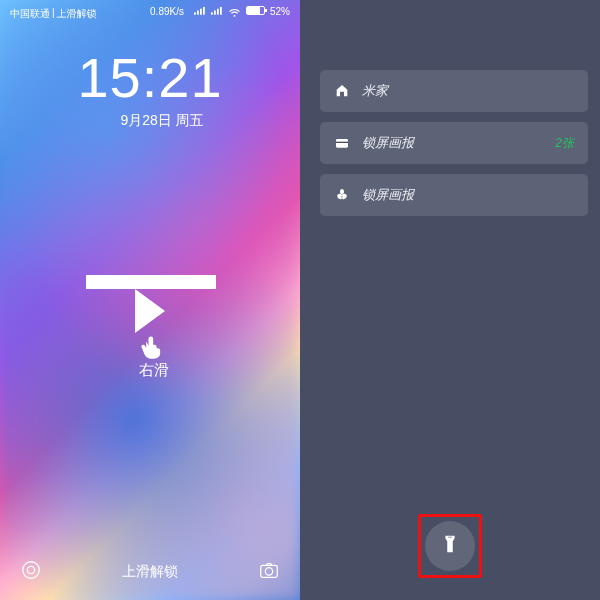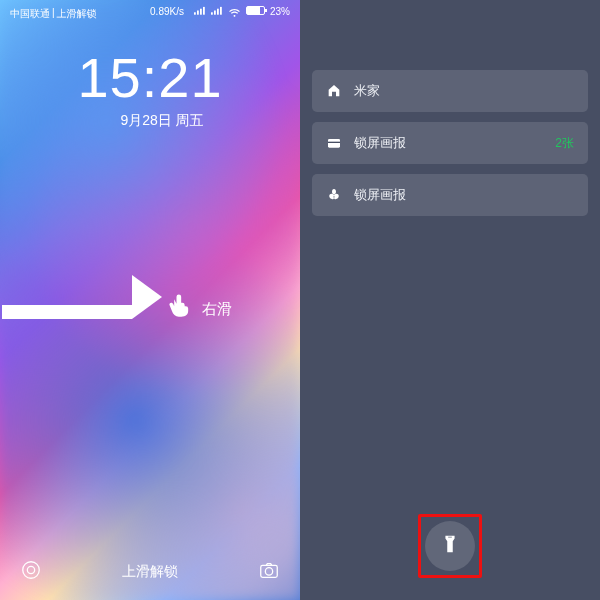--- a/index.html
+++ b/index.html
@@ -80,22 +80,23 @@
       font-weight: 300;
       padding-left: 24px;
     }
     .swipe-hint {
       position: absolute;
       top: 275px;
       left: 0;
       width: 100%;
       z-index: 2;
       display: flex;
-      align-items: flex-end;
+      align-items: center;
       font-size: 15px;
+      flex-direction: column;
     }
     .arrow-shaft {
       margin-left: 2px;
       width: 130px;
       height: 14px;
       background: #fff;
     }
     .arrow-head {
       width: 0; height: 0;
       border-top: 22px solid transparent;
@@ -119,21 +120,22 @@
       align-items: center;
       padding: 0 20px;
       font-size: 14px;
     }
     .bottom-icon svg { width: 22px; height: 22px; fill: none; stroke: #fff; stroke-width: 1.4; }
     .right-panel {
       width: 300px;
       height: 600px;
       background: #474e63;
       position: relative;
-      padding: 70px 12px 0 12px;
+      padding: 70px 12px 0 20px;
+      font-style: italic;
     }
     .card {
       background: rgba(255,255,255,0.12);
       border-radius: 5px;
       padding: 12px 14px;
       display: flex;
       align-items: center;
       color: #eef0f5;
       font-size: 13px;
       margin-bottom: 10px;
@@ -205,21 +207,21 @@
           </svg>
       </span>
       <span>
         <svg viewBox="0 0 24 24" width="13" height="13">
             <path d="M12 20c1 0 1.8-.8 1.8-1.8S13 16.4 12 16.4s-1.8.8-1.8 1.8S11 20 12 20zm-5-5.5c2.8-2.8 7.2-2.8 10 0l1.6-1.6c-3.7-3.7-9.5-3.7-13.2 0L7 14.5zm-3.3-3.3c4.6-4.6 12-4.6 16.6 0l1.6-1.6c-5.5-5.5-14.3-5.5-19.8 0l1.6 1.6z" fill="#fff"></path>
           </svg>
       </span>
       <span class="batt">
           <i></i>
         </span>
-      <span>23%</span>
+      <span>52%</span>
     </div>
   </div>
 
   <div class="clock">15:21</div>
   <div class="date">9月28日 周五</div>
 
   <div class="swipe-hint">
     <div class="arrow-shaft"></div>
     <div class="arrow-head"></div>
     <span class="hand-icon">

